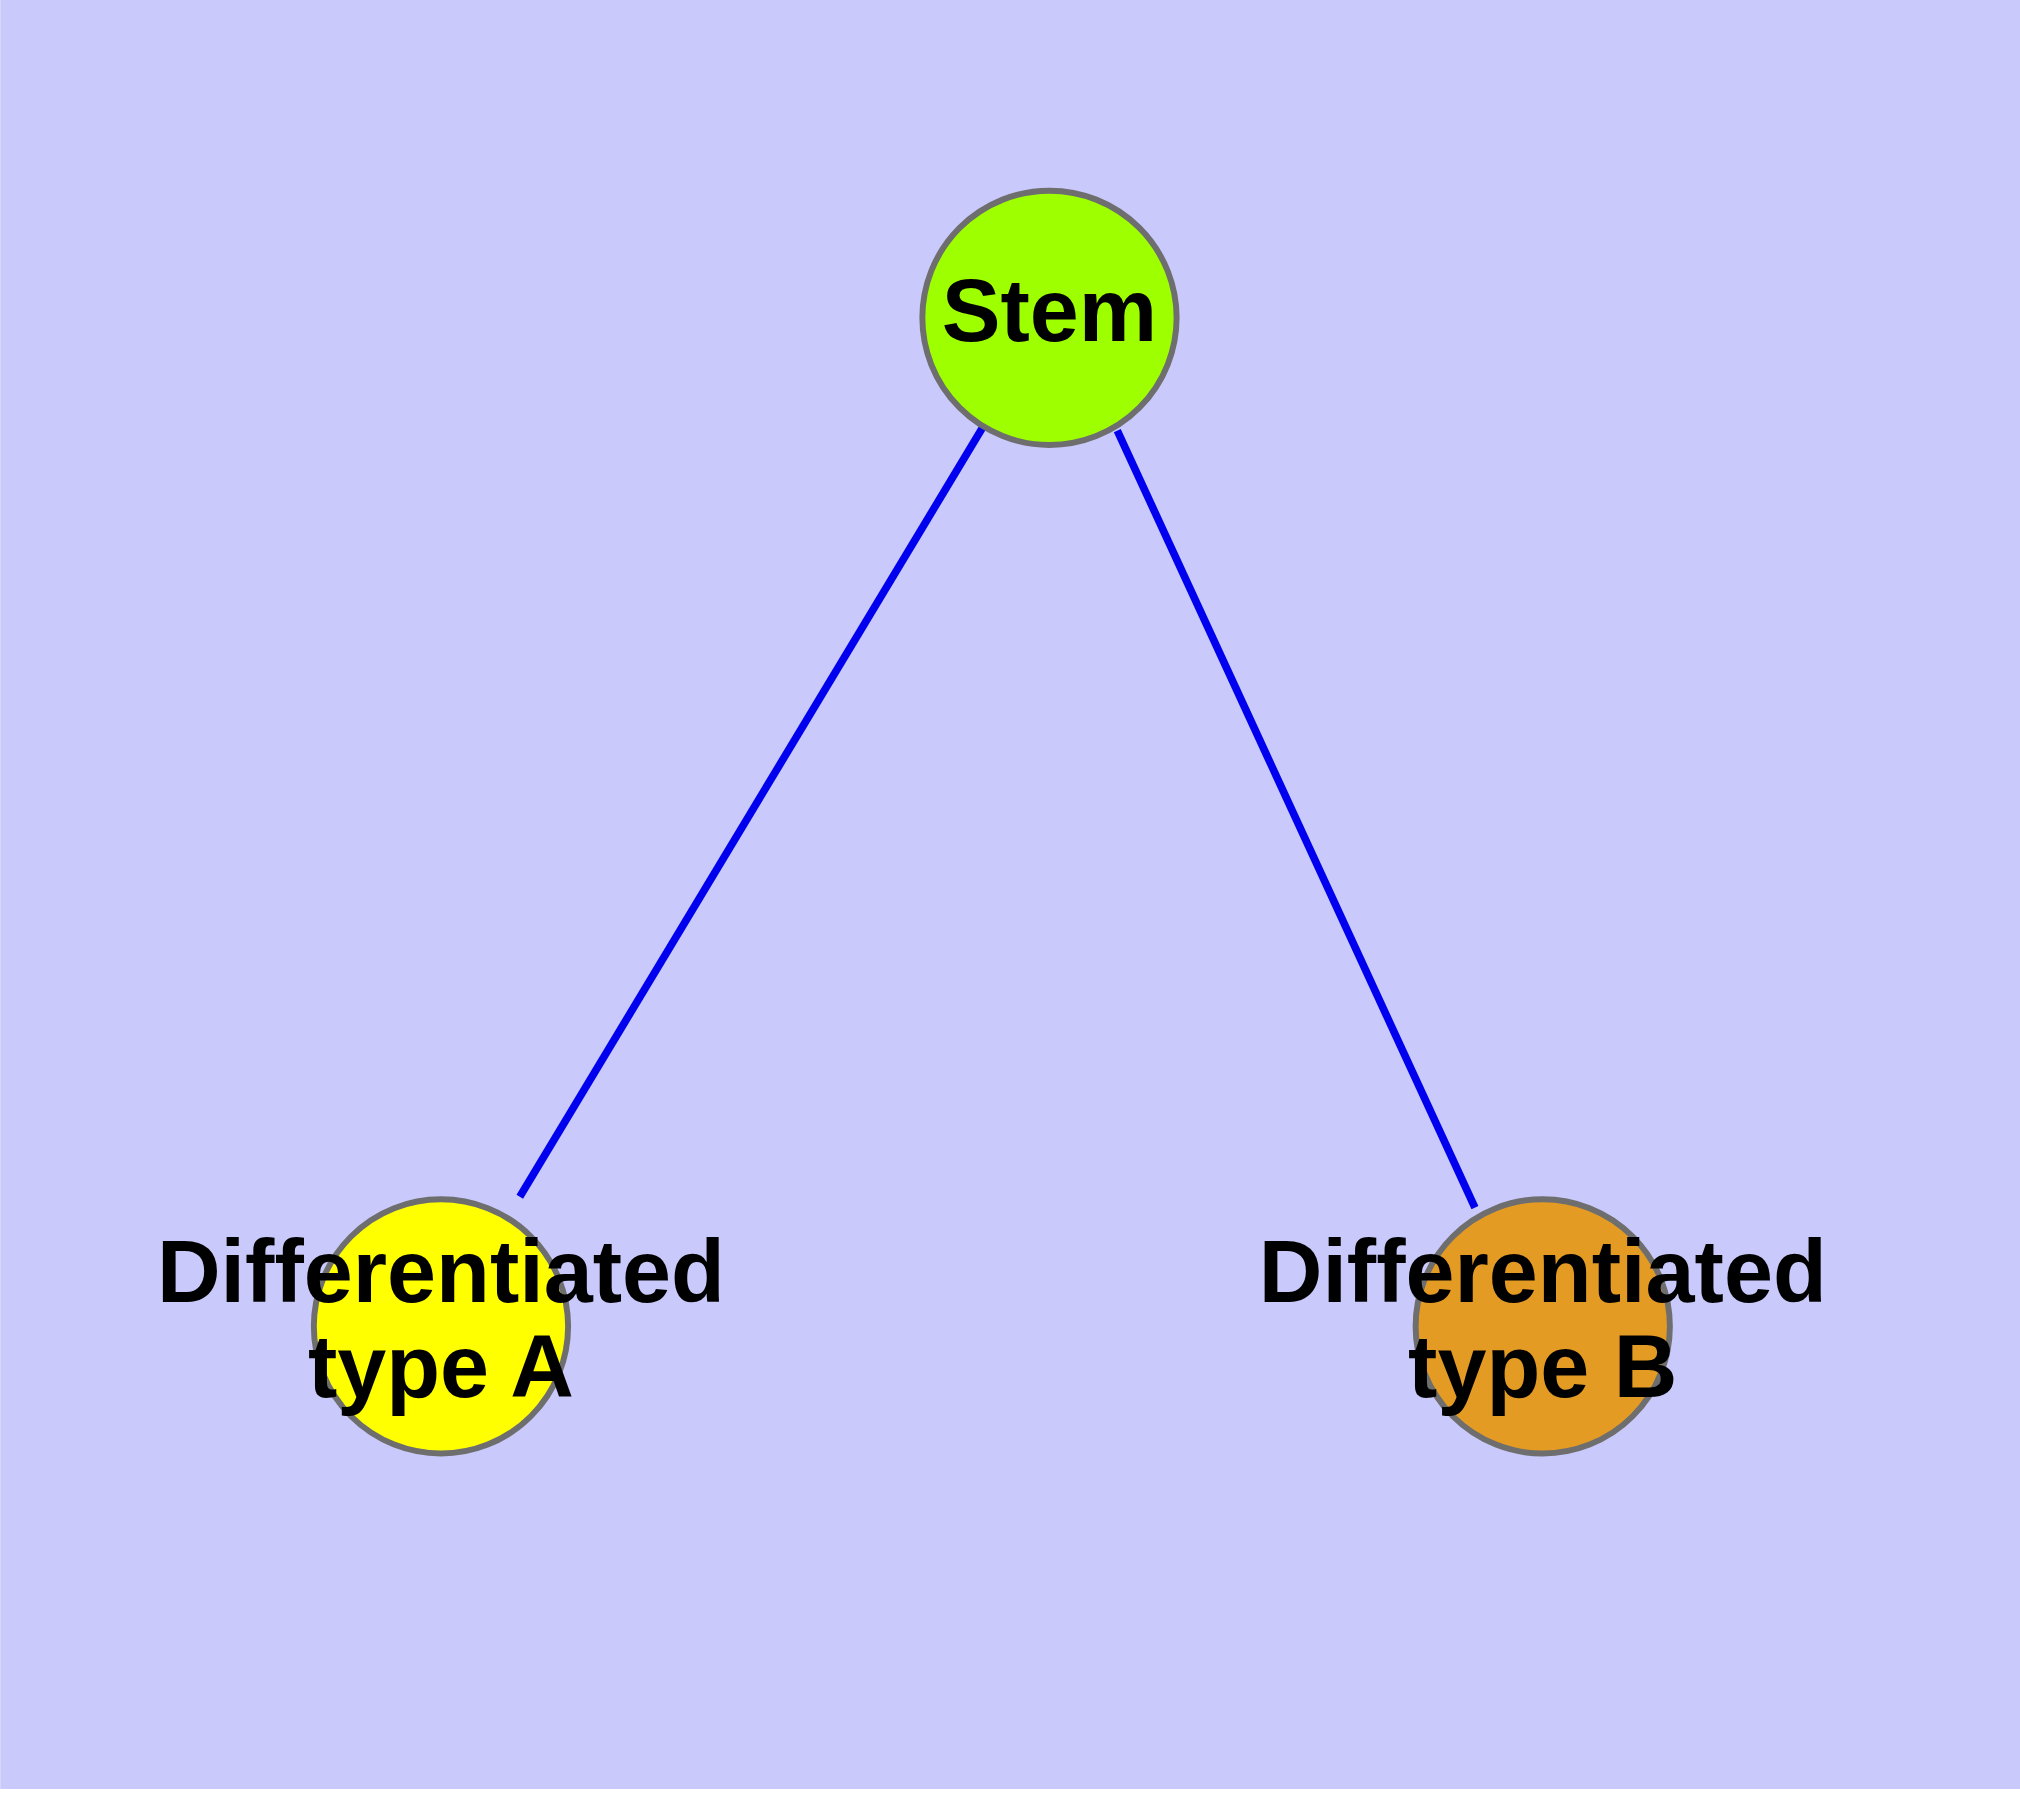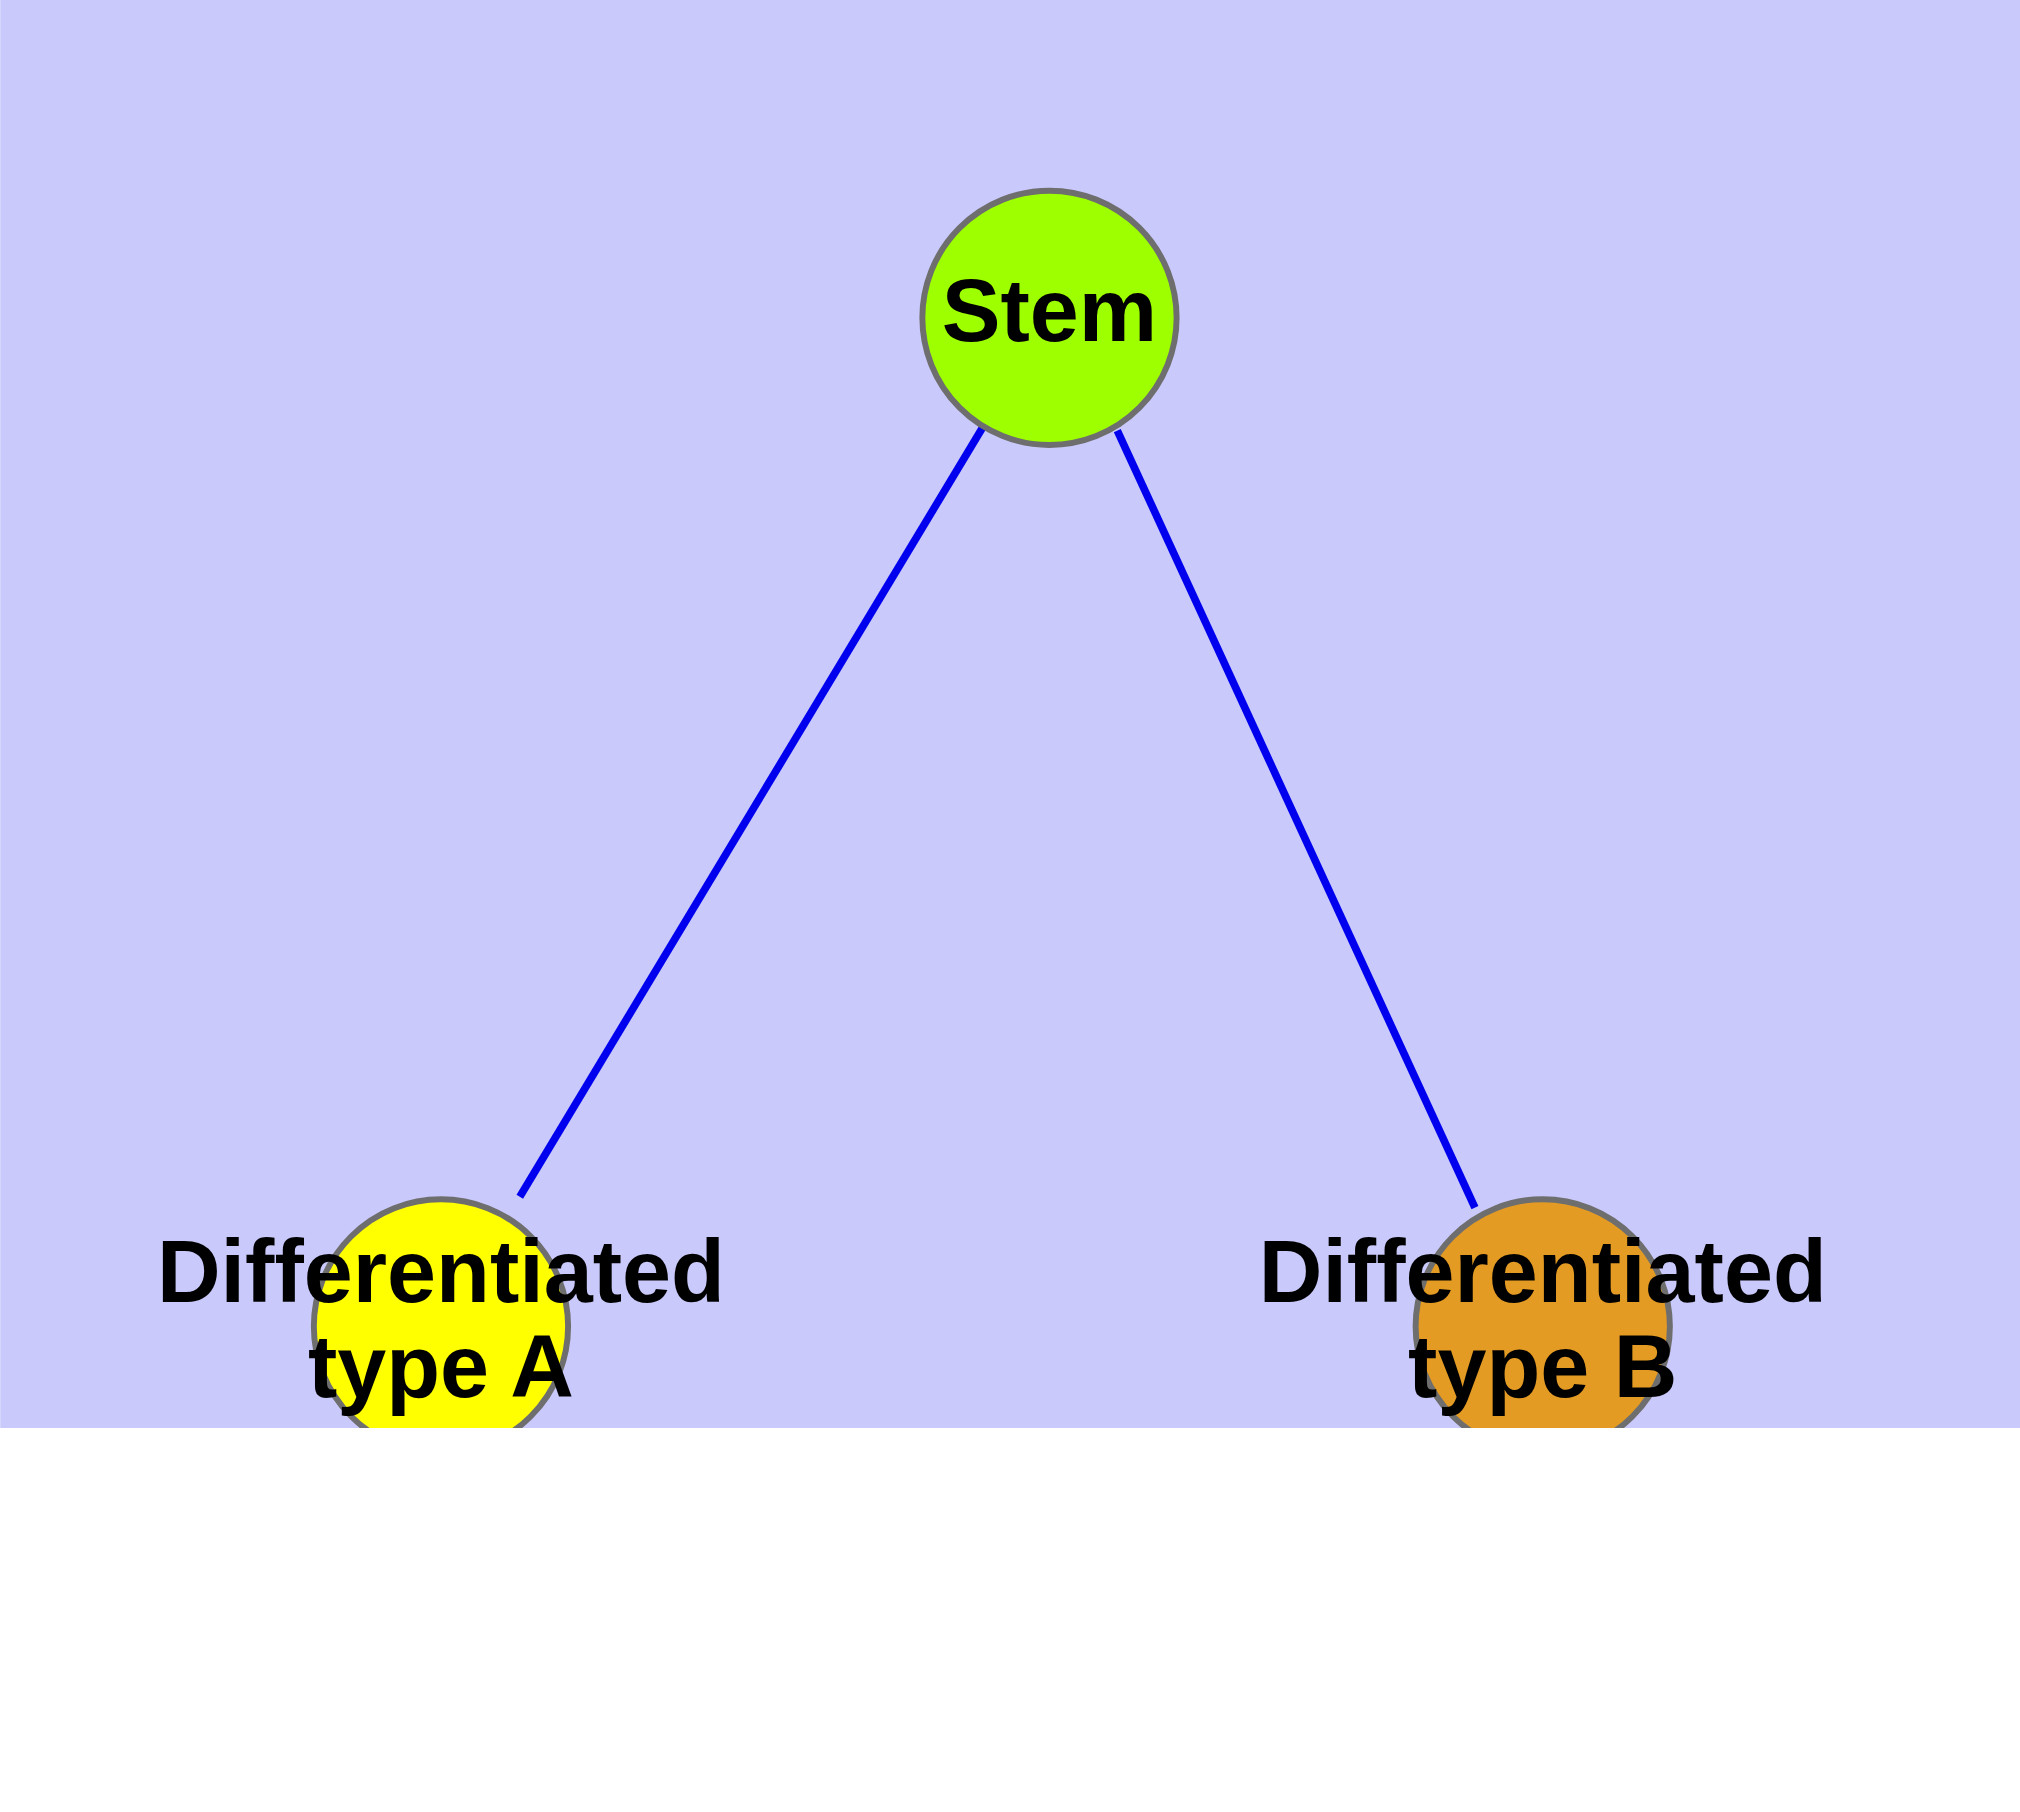--- a/index.html
+++ b/index.html
@@ -33,21 +33,21 @@
   .node-circle {
     stroke: #6e6e6e;
   }
   .graph-edge {
     stroke-linecap: butt;
   }
 </style>
 </head>
 <body>
 
-<div id="canvas" style="width: 2021px; height: 1428px;">
+<div id="canvas" style="width: 2021px; height: 1789px;">
   <svg id="graph-svg" viewBox="0 0 2384 2138" xmlns="http://www.w3.org/2000/svg">
 
     <rect id="bg-rect" x="0" y="0" width="2384" height="2138" fill="#c9c9fb"></rect>
 
     <g id="edge-layer">
         <line x1="1160" y1="503" x2="613" y2="1412" stroke="#0000ee" stroke-width="9" class="graph-edge"></line>
         <line x1="1318" y1="508" x2="1740" y2="1425" stroke="#0000ee" stroke-width="9" class="graph-edge"></line>
       </g>
     <g id="node-layer">
         <g>

